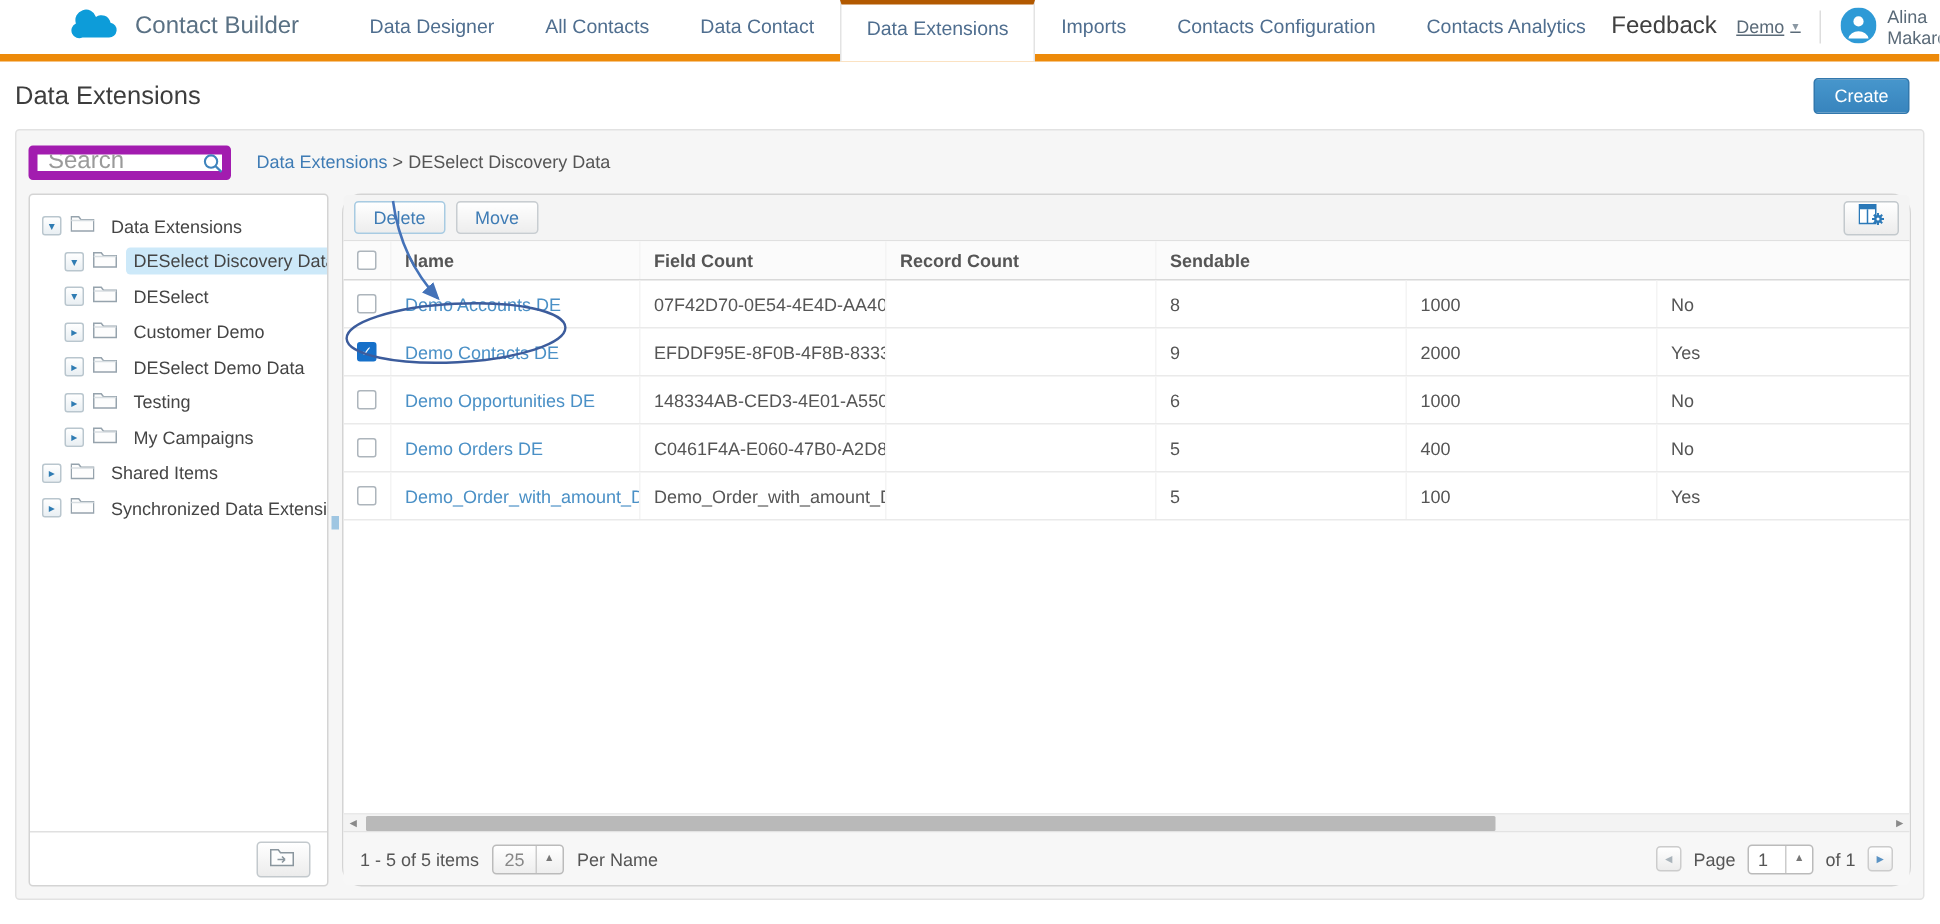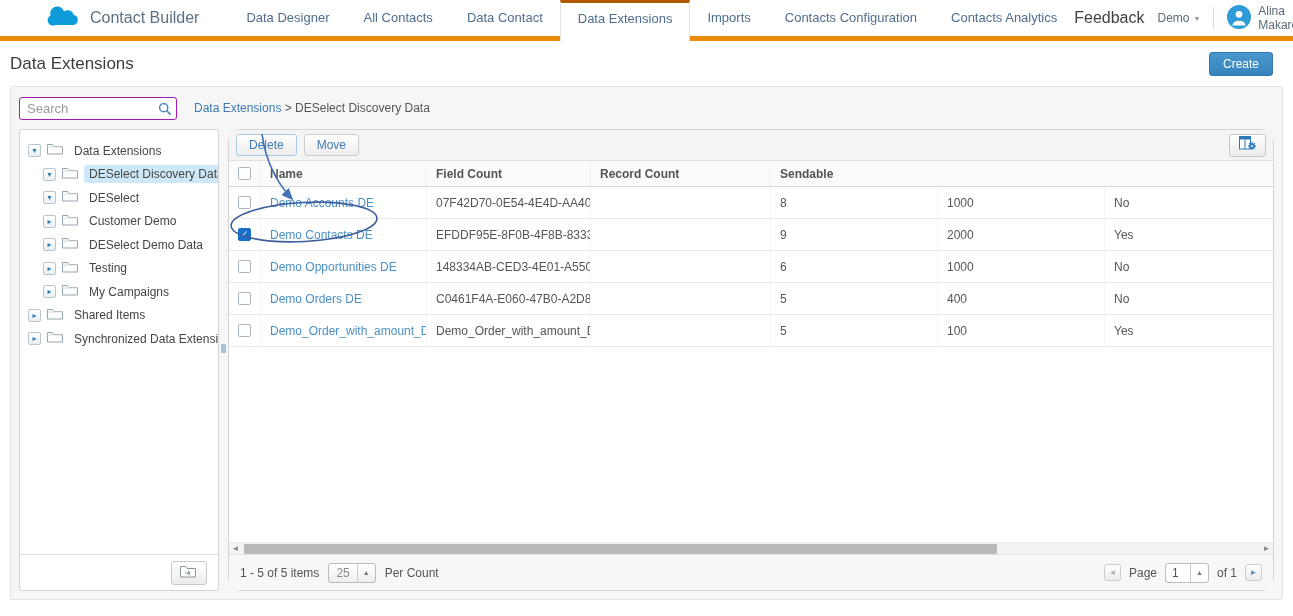--- a/index.html
+++ b/index.html
@@ -12,33 +12,33 @@
   .nav { position:absolute; top:0; left:0; right:0; height:41px; background:#fff; }
   .orange-bar { position:absolute; bottom:0; left:0; right:0; height:5px; background:#ED8A0A; z-index:1; }
   .nav-inner { display:flex; align-items:stretch; height:36px; position:relative; z-index:2;padding-left:36px; }
   .brand { display:flex; align-items:center; gap:10px; padding:0 30px 0 10px; }
   .brand-title { font-size:16px; color:#5a7184; white-space:nowrap; }
   .tabs { display:flex; align-items:stretch; }
   .tab { padding:0 17px; line-height:36px; color:#4f6e8f; font-size:13px; white-space:nowrap; cursor:pointer; }
   .tab.active { background:#fff; border-top:3px solid #b25900; border-left:1px solid #e3e3e3; border-right:1px solid #e3e3e3; height:41px; line-height:32px; }
   .nav-right { margin-left:auto; display:flex; align-items:center; gap:13px; padding-right:16px; }
   .nav-link { color:#404040; font-size:16px; cursor:pointer; }
-  .env { color:#5a6a78; font-size:12px; display:flex; align-items:center; gap:4px; cursor:pointer; }
+  .env { color:#5a6a78; font-size:12px; display:flex; align-items:center; gap:4px; cursor:pointer;text-decoration:underline; }
   .caret { font-size:7px; color:#8b98a3; }
   .vdiv { width:1px; height:22px; background:#ddd; }
   .user { display:flex; align-items:center; gap:7px; color:#5a6a78; cursor:pointer; }
   
   .page-head { position:absolute; top:41px; left:0; right:0; height:45px; display:flex; align-items:center; padding:0 20px 0 10px; }
   .page-title { font-size:17px; color:#3d3d3d; }
   .create-btn { margin-left:auto; background:linear-gradient(#4796cc,#3784bd); color:#fff; border:1px solid #3278ad; border-radius:3px; padding:4px 13px; font-size:12px; cursor:pointer; }
   
   .outer { position:absolute; top:86px; left:10px; width:1273px; bottom:16px; background:#f6f6f6; border:1px solid #e2e2e2; border-radius:3px; padding:8px; display:flex; flex-direction:column; }
   .top-row { display:flex; align-items:center; height:26px; margin-bottom:8px; flex:0 0 auto; }
   .search-wrap { position:relative; }
-  .search-input { width:158px; height:23px; border:1px solid #a21caf; border-radius:3px; padding:0 24px 0 7px; font-size:13px; color:#555; background:#fff; font-family:"Liberation Sans",sans-serif; }
+  .search-input { width:135px; height:23px; border:6px solid #a21caf; border-radius:3px; padding:0 24px 0 7px; font-size:16px; color:#555; background:#fff; font-family:"Liberation Sans",sans-serif; }
   .search-input::placeholder { color:#9a9a9a; }
   .search-icon { position:absolute; right:5px; top:5px; }
   .breadcrumb { margin-left:17px; font-size:12px; color:#555; }
   .bc-link { color:#3f7cb5; cursor:pointer; }
   .content-row { flex:1; display:flex; min-height:0; }
   
   .sidebar { width:200px; flex:0 0 200px; background:#fff; border:1px solid #d4d4d4; border-radius:3px; display:flex; flex-direction:column; }
   .tree { flex:1; padding:9px 4px; overflow:hidden; }
   .tree-row { display:flex; align-items:center; height:23.5px; gap:6px; cursor:pointer; }
   .toggle { flex:0 0 13px; width:13px; height:13px; border:1px solid #b9c6ce; border-radius:2px; background:linear-gradient(#fff,#e9eff3); color:#2f7cb3; font-size:8px; line-height:11px; text-align:center; }
@@ -351,21 +351,21 @@
         </span>
         <span class="hs-arrow">►</span>
       </div>
 
       <div class="tbl-foot">
         <span>1 - 5 of 5 items</span>
         <span class="pp-select">
           <span class="pp-val">25</span>
           <span class="pp-arrow">▲</span>
         </span>
-        <span>Per Count</span>
+        <span>Per Name</span>
         <span class="foot-right">
           <span class="pg-arrow prev">◄</span>
           <span>Page</span>
           <span class="pg-input">
             <span class="val">1</span>
             <span class="pp-arrow">▲</span>
           </span>
           <span>of 1</span>
           <span class="pg-arrow next">►</span>
         </span>

